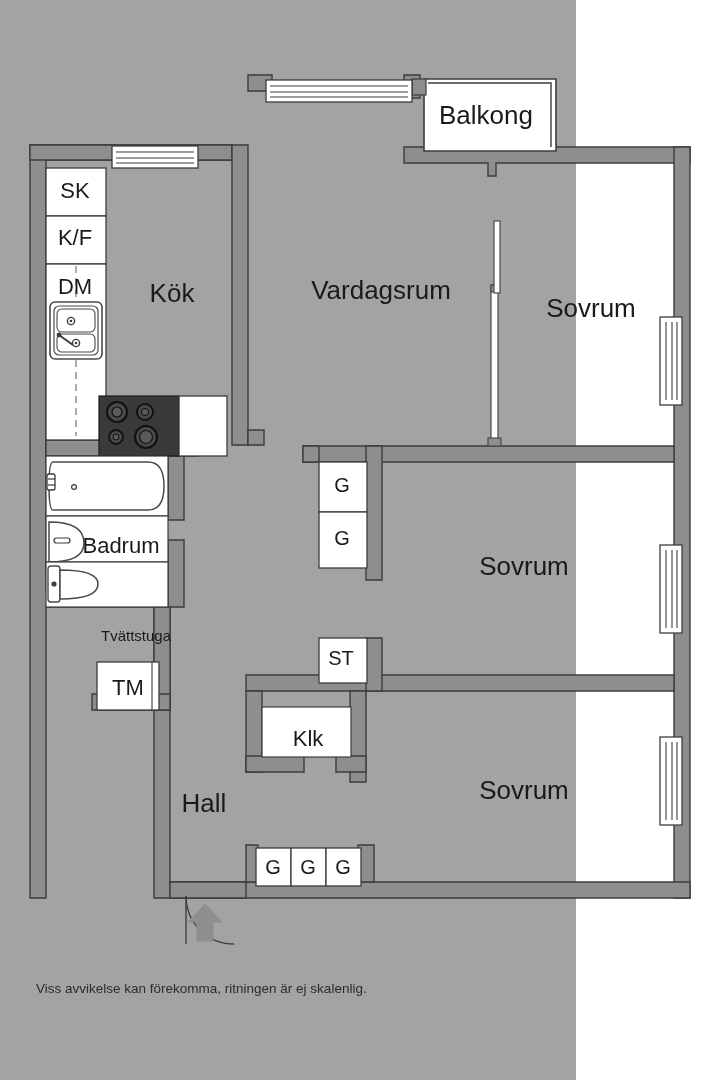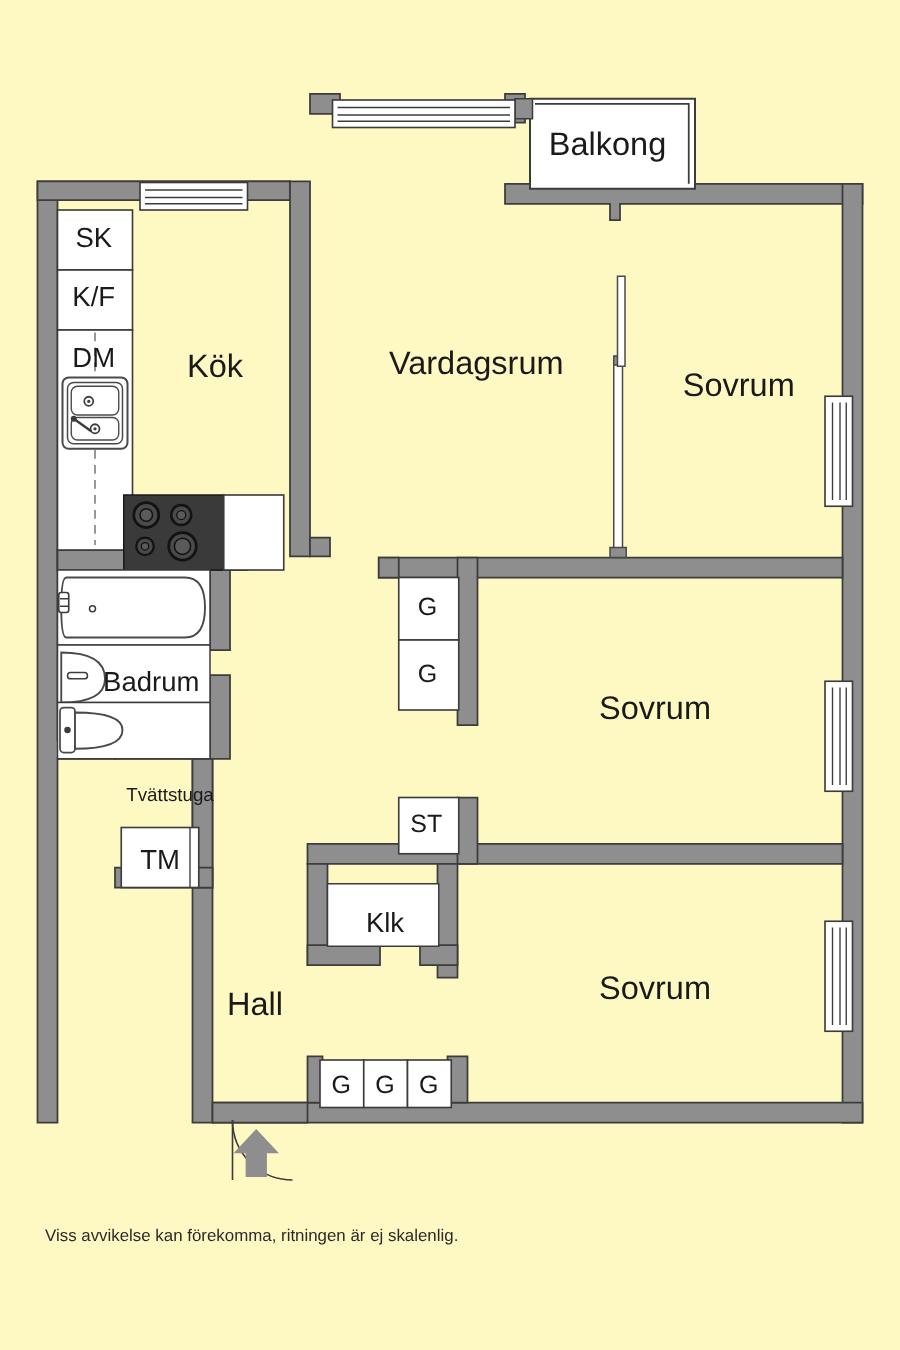--- a/index.html
+++ b/index.html
@@ -8,23 +8,23 @@
     background: #ffffff;
   }
   body {
     width: 720px;
     height: 1080px;
     font-family: "Liberation Sans", sans-serif;
     overflow: hidden;
   }
   #plan-wrap {
     position: relative;
-    width: 720px;
+    width: 576px;
     height: 1080px;
-    background: #fef9c3;
+    background: #a3a3a3;
   }
   svg#floorplan {
     display: block;
     width: 720px;
     height: 1080px;
   }
   .room-label {
     font-family: "Liberation Sans", sans-serif;
     fill: #1a1a1a;
     text-anchor: middle;

